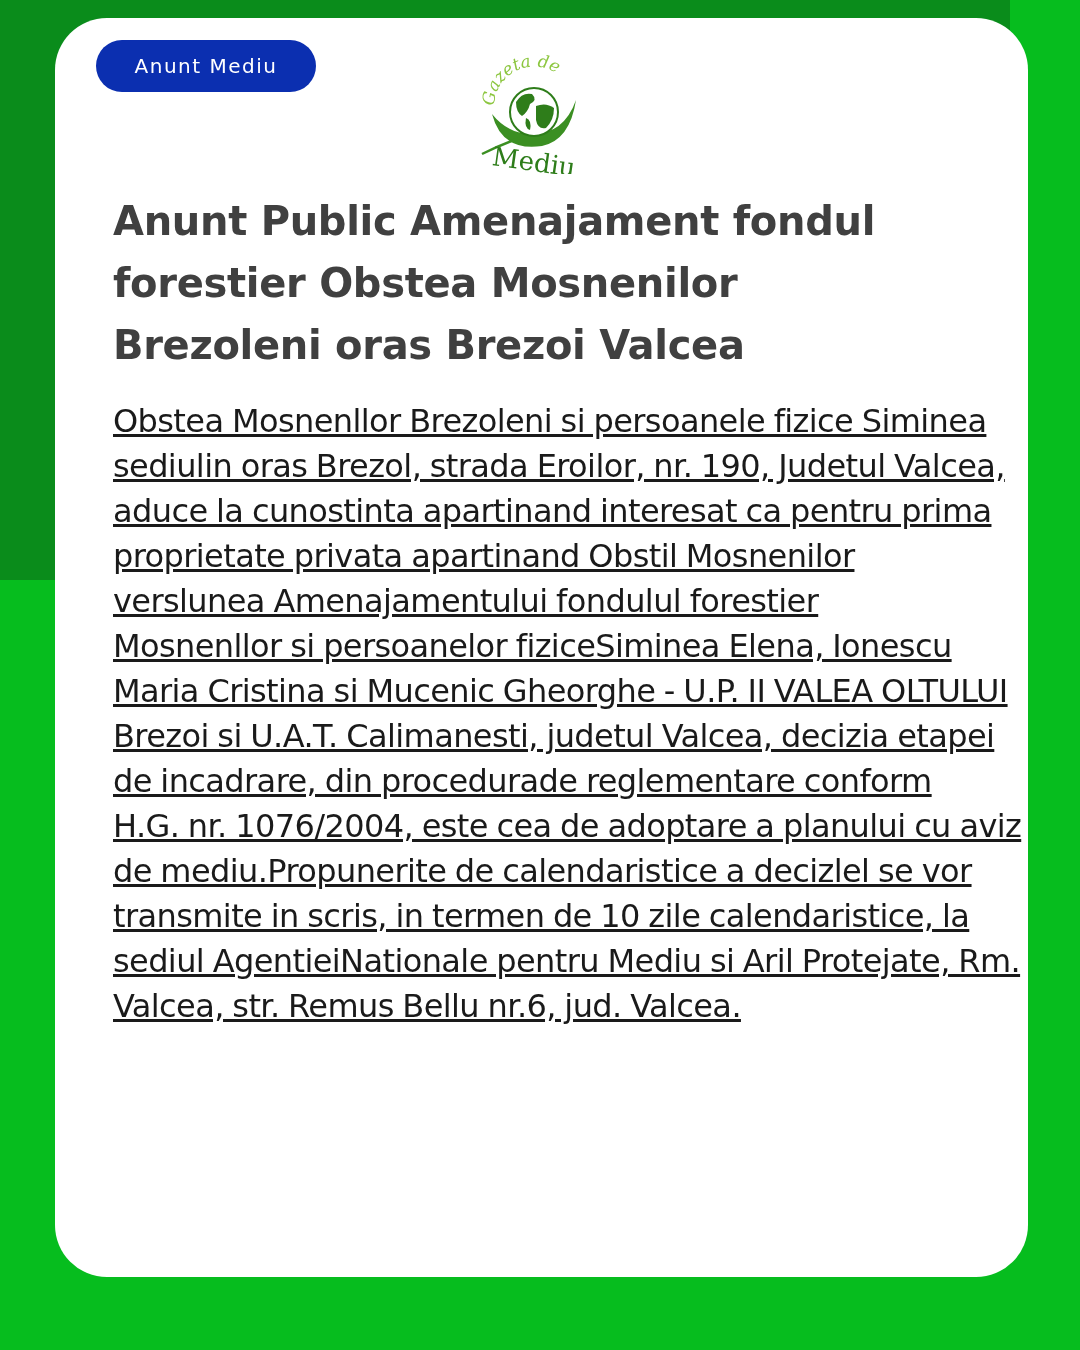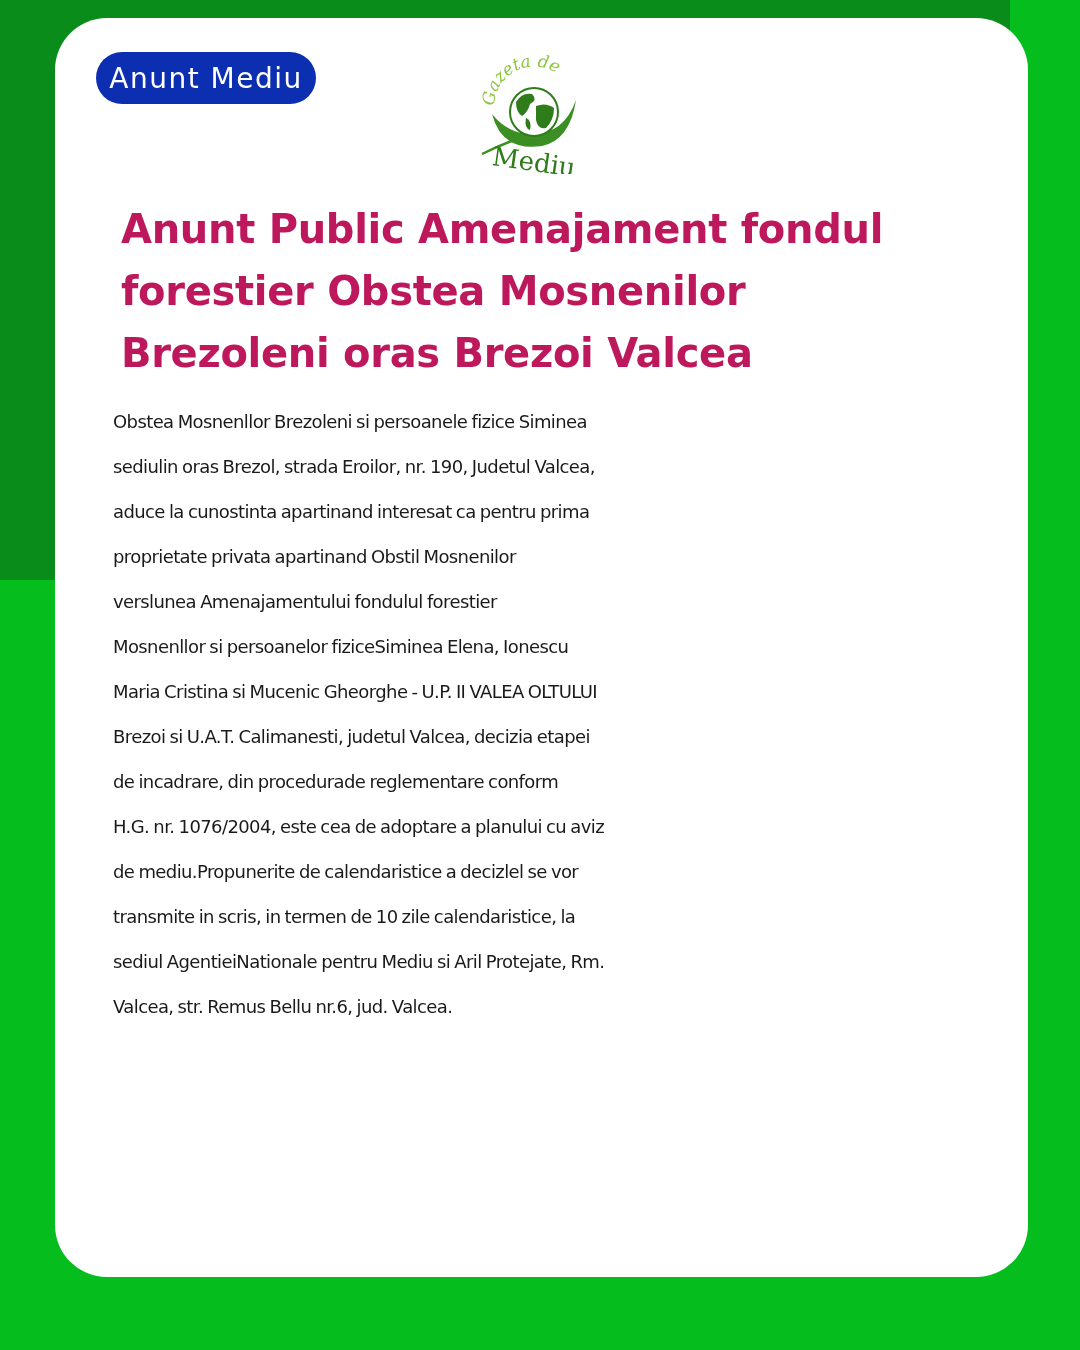--- a/index.html
+++ b/index.html
@@ -14,56 +14,57 @@
       width: 1010px; height: 580px;
       background: #0a8c1b;
     }
     .card {
       position: absolute; left: 55px; top: 18px;
       width: 973px; height: 1259px;
       background: #ffffff;
       border-radius: 52px;
     }
     .tag {
-      position: absolute; left: 41px; top: 34px;
+      position: absolute; left: 41px; top: 22px;
       width: 220px; height: 52px;
       background: #0b2fb0;
       border-radius: 26px;
       color: #ffffff;
-      font-size: 28px;
+      font-size: 20px;
       letter-spacing: 1.5px;
       display: flex; align-items: center; justify-content: center;
       font-family: "DejaVu Sans", sans-serif;
       font-weight: normal;
     }
     .logo {
       position: absolute; left: 417px; top: 36px;
       width: 120px; height: 120px;
     }
     .title {
       position: absolute; left: 58px; top: 172px;
       width: 880px;
-      margin: 8px;
-      color: #be185d;
+      margin: 0;
+      color: #404040;
       font-family: "DejaVu Sans", sans-serif;
       font-weight: bold;
       font-size: 40px;
       line-height: 62px;
       letter-spacing: -0.3px;
     }
     .body-text {
       position: absolute; left: 58px; top: 381px;
       width: 875px;
       margin: 0;
       color: #1a1a1a;
       font-family: "DejaVu Sans", sans-serif;
-      font-size: 18px;
+      font-size: 32px;
       line-height: 45px;
       letter-spacing: -0.6px;
       word-spacing: -1px;
+      text-decoration: underline;
     }
     .body-text .line { display: block; white-space: nowrap; }
   </style>
 </head>
 <body>
 
 <div class="bg-dark"></div>
 
 <div class="card">
 

